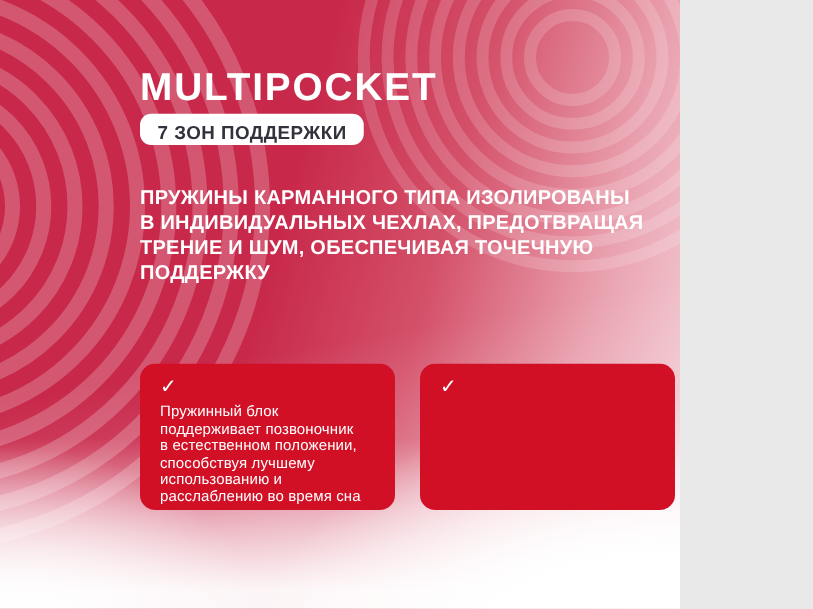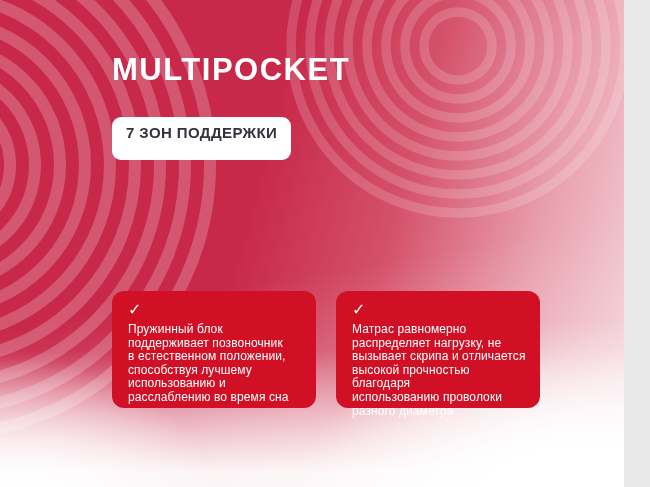--- a/index.html
+++ b/index.html
@@ -2,21 +2,21 @@
 <html style="--background-red: #c8284a; --background-pink: #f6dde2; --card-red: #d11026; --badge-bg: #ffffff; --badge-text: #32323c; --text-white: #ffffff;"><head>
 <meta charset="utf-8">
 <style>
   html, body { margin: 0; padding: 0; }
   body {
     font-family: "Liberation Sans", "DejaVu Sans", sans-serif;
     background: #e9e9e9;
   }
   .canvas {
     position: relative;
-    width: 624px;
+    width: 544px;
     height: 487px;
     overflow: hidden;
     background:
       linear-gradient(170deg, rgba(255,255,255,0) 55%, rgba(246,221,227,0.45) 88%),
       linear-gradient(105deg,
         var(--background-red, #c8284a) 0%,
         var(--background-red, #c8284a) 40%,
         #d4516a 60%,
         #e9a0ae 80%,
         var(--background-pink, #f6dde2) 100%);
@@ -44,24 +44,24 @@
     margin: 0;
     color: var(--text-white, #ffffff);
     font-size: 31px;
     line-height: 36px;
     font-weight: 700;
     letter-spacing: 1.5px;
   }
   .badge {
     position: absolute;
     left: 112px;
-    top: 117px;
+    top: 91px;
     background: var(--badge-bg, #ffffff);
     border-radius: 9px;
-    padding: 7px 14px 18px 14px;
+    padding: 7px 14px 0 14px;
   }
   .badge span {
     color: var(--badge-text, #32323c);
     font-size: 15px;
     font-weight: 700;
     letter-spacing: 0.4px;
     white-space: nowrap;
   }
   .desc {
     position: absolute;
@@ -141,38 +141,36 @@
   <div class="fade-overlay"></div>
 
   <div class="content">
 
     <h1 class="title">MULTIPOCKET</h1>
 
     <div class="badge">
       <span>7 ЗОН ПОДДЕРЖКИ</span>
     </div>
 
+    <p class="desc">ПРУЖИНЫ КАРМАННОГО ТИПА ИЗОЛИРОВАНЫ
+В ИНДИВИДУАЛЬНЫХ ЧЕХЛАХ, ПРЕДОТВРАЩАЯ
+ТРЕНИЕ И ШУМ, ОБЕСПЕЧИВАЯ ТОЧЕЧНУЮ
+ПОДДЕРЖКУ</p>
 
     <div class="cards">
 
       <div class="card">
         <span class="check">✓</span>
         <p class="card-text">Пружинный блок
 поддерживает позвоночник
 в естественном положении,
 способствуя лучшему
 использованию и
 расслаблению во время сна</p>
       </div>
 
       <div class="card">
         <span class="check">✓</span>
-        <p class="card-text">Матрас равномерно
-распределяет нагрузку, не
-вызывает скрипа и отличается
-высокой прочностью благодаря
-использованию проволоки
-разного диаметра</p>
       </div>
 
     </div>
   </div>
 </div>
 
 </body></html>

